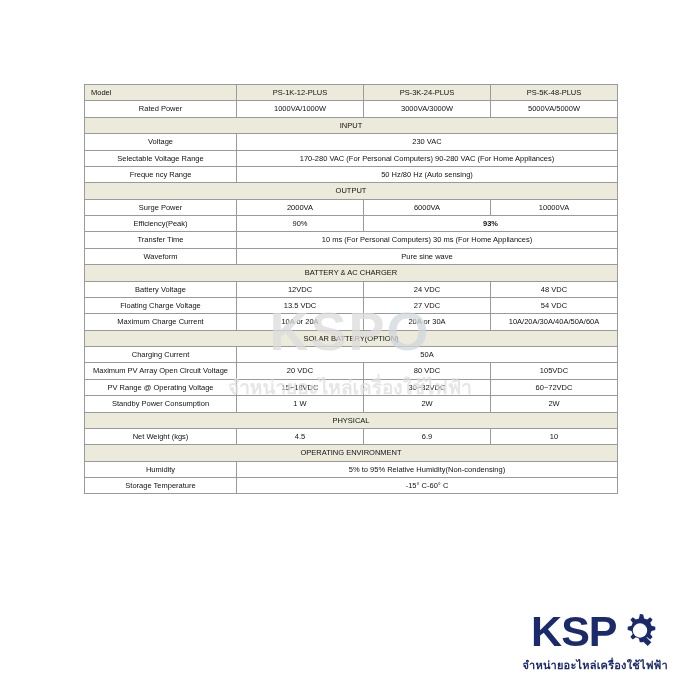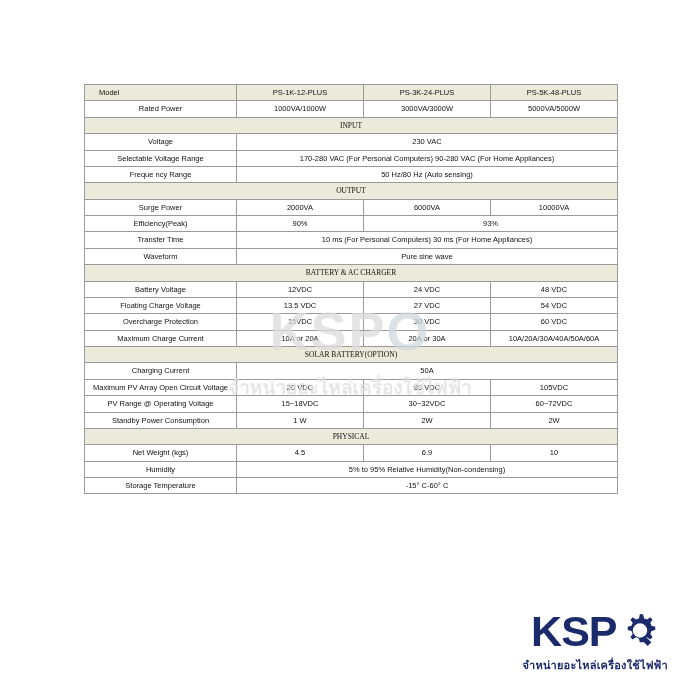--- a/index.html
+++ b/index.html
@@ -74,34 +74,33 @@
   }
   td.label {
     text-align: center;
     background: #ffffff;
   }
   td.section {
     text-align: left;
     padding-left: 5px;
     background: #eceadb;
     font-size: 7.5px;
-    font-family: Liberation Serif, serif;
   }
   tr.section-row td {
     background: #eceadb;
   }
   tr.head-row td,
   td.head {
     background: #eceadb;
   }
   td.cream {
     background: #eceadb;
   }
   td.bold {
-    font-weight: normal;
+    font-weight: bold;
   }
   .col-label { width: 152px; }
   .col-val { width: 127px; }
   
   .logo-block {
     position: absolute;
     right: 32px;
     bottom: 26px;
     text-align: center;
     z-index: 6;
@@ -148,21 +147,21 @@
   <div class="table-wrap">
     <table class="spec">
       <colgroup>
         <col class="col-label">
         <col class="col-val">
         <col class="col-val">
         <col class="col-val">
       </colgroup>
       <tbody id="table-body">
           <tr class="head-row">
-            <td class="label head" style="text-align: left; padding-left: 14px;">Model</td>
+            <td class="label head" style="text-align: left; padding-left: 6px;">Model</td>
             <td class="head">PS-1K-12-PLUS</td>
             <td class="head">PS-3K-24-PLUS</td>
             <td class="head">PS-5K-48-PLUS</td>
           </tr>
           <tr>
             <td class="label cream">Rated Power</td>
             <td class="cream">1000VA/1000W</td>
             <td class="cream">3000VA/3000W</td>
             <td class="cream">5000VA/5000W</td>
           </tr>
@@ -212,26 +211,20 @@
             <td class="">24 VDC</td>
             <td class="">48 VDC</td>
           </tr>
           <tr>
             <td class="label">Floating Charge Voltage</td>
             <td class="">13.5 VDC</td>
             <td class="">27 VDC</td>
             <td class="">54 VDC</td>
           </tr>
           <tr>
-            <td class="label">Overcharge Protection</td>
-            <td class="">15VDC</td>
-            <td class="">30 VDC</td>
-            <td class="">60 VDC</td>
-          </tr>
-          <tr>
             <td class="label">Maximum Charge Current</td>
             <td class="">10A or 20A</td>
             <td class="">20A or 30A</td>
             <td class="">10A/20A/30A/40A/50A/60A</td>
           </tr>
           <tr class="section-row">
             <td class="section" colspan="4">SOLAR BATTERY(OPTION)</td>
           </tr>
           <tr>
             <td class="label">Charging Current</td>
@@ -256,20 +249,23 @@
             <td class="">2W</td>
           </tr>
           <tr class="section-row">
             <td class="section" colspan="4">PHYSICAL</td>
           </tr>
           <tr>
             <td class="label">Net Weight (kgs)</td>
             <td class="">4.5</td>
             <td class="">6.9</td>
             <td class="">10</td>
+          </tr>
+          <tr class="section-row">
+            <td class="section" colspan="4">OPERATING ENVIRONMENT</td>
           </tr>
           <tr>
             <td class="label">Humidity</td>
             <td colspan="3" class="">5% to 95% Relative Humidity(Non-condensing)</td>
           </tr>
           <tr>
             <td class="label">Storage Temperature</td>
             <td colspan="3" class="">-15° C-60° C</td>
           </tr>
         </tbody>

